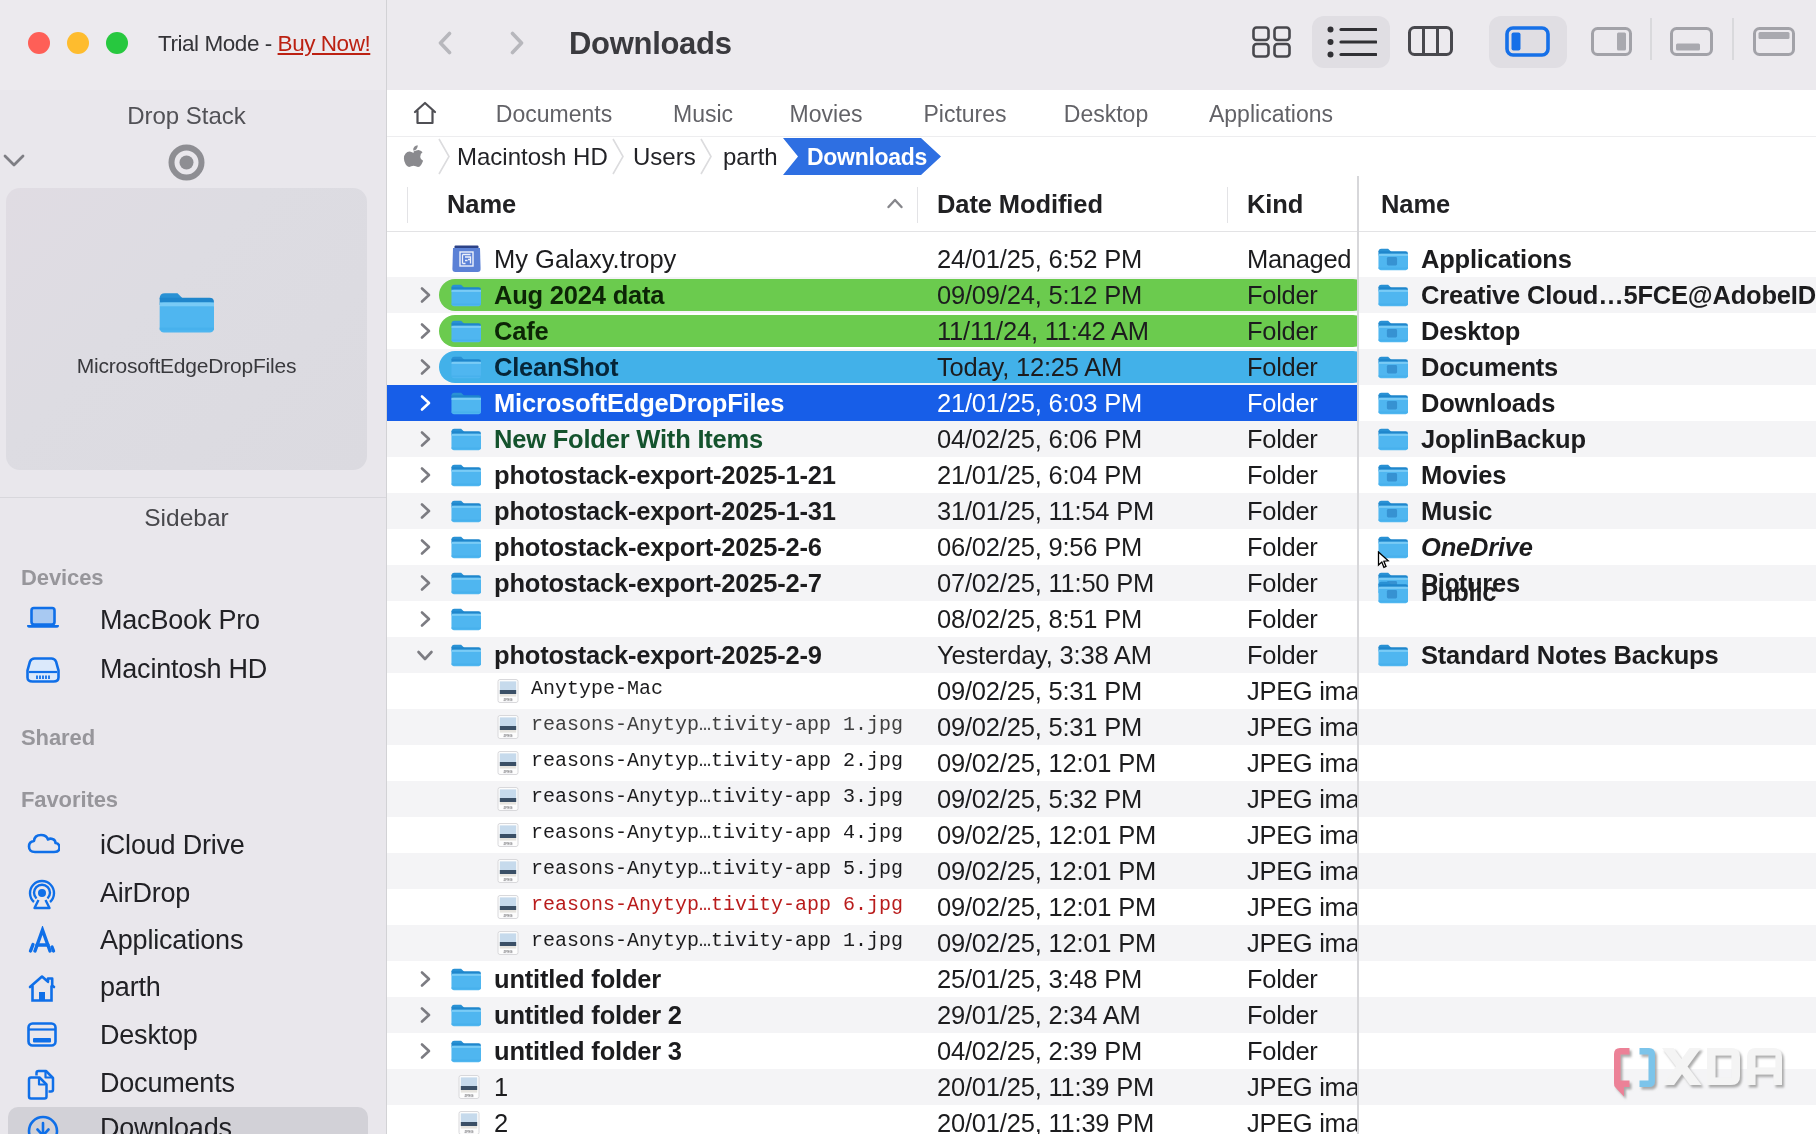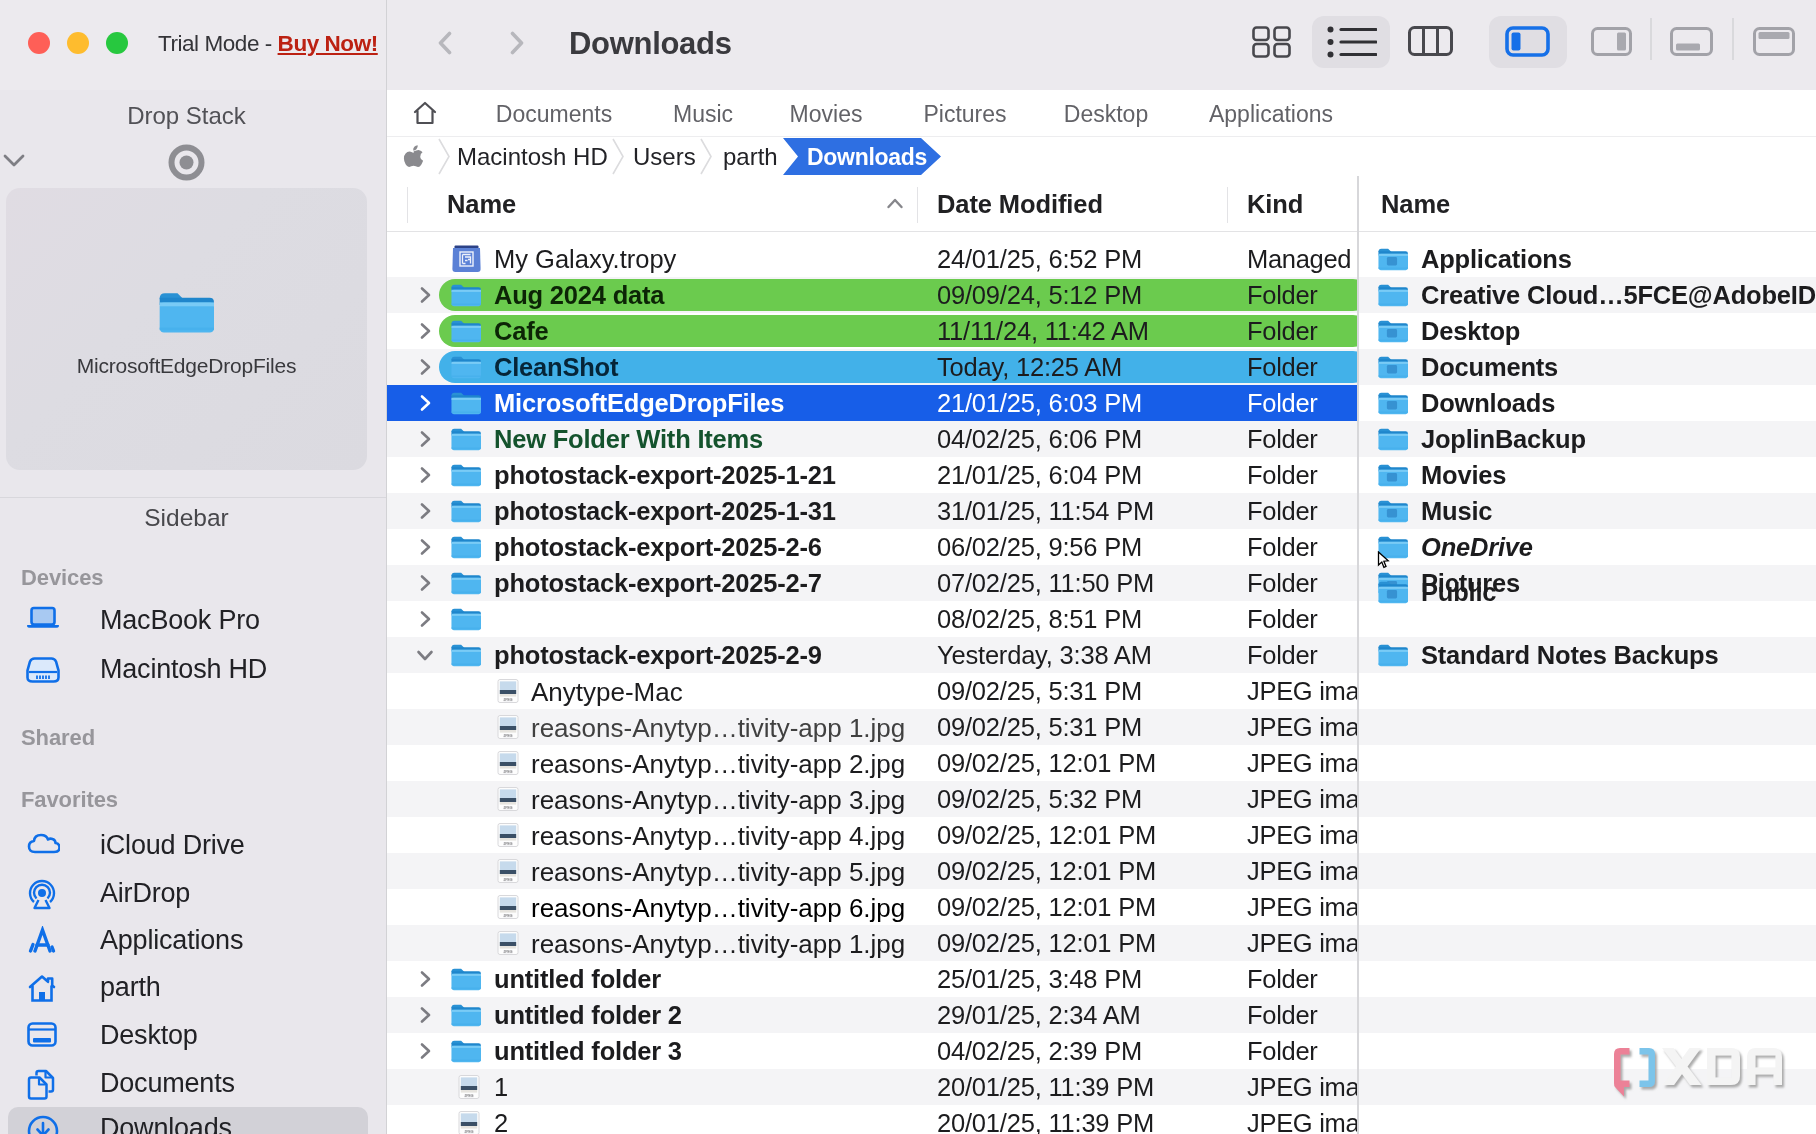--- a/index.html
+++ b/index.html
@@ -4,21 +4,21 @@
 html,body{margin:0;padding:0;}
 body{width:1816px;height:1134px;overflow:hidden;position:relative;
  font-family:"Liberation Sans",sans-serif;background:#fff;
  -webkit-font-smoothing:antialiased;}
 .abs{position:absolute;}
 .titlebar{left:0;top:0;width:1816px;height:90px;background:#eceaee;}
 .sidebar{left:0;top:90px;width:386px;height:1044px;background:#e9e7ec;}
 .sideborder{left:386px;top:0px;width:1px;height:1134px;background:#d2d2d5;}
 .tl{border-radius:50%;width:22px;height:22px;top:32px;}
 .trial{top:31px;left:158px;font-size:22.5px;letter-spacing:-0.45px;color:#343438;}
-.trial b{color:#bc2112;text-decoration:underline;font-weight:700;}
+.trial b{color:#bc2112;text-decoration:underline;font-weight:400;}
 .wintitle{top:26px;left:569px;font-size:31px;font-weight:700;color:#3a3a3e;letter-spacing:-0.3px;}
 .tbtnbg{top:16px;height:52px;border-radius:12px;background:#e0dee3;}
 .shortbar{left:387px;top:90px;width:1429px;height:46px;background:#fff;border-bottom:1px solid #ededef;}
 .shortitem{top:101px;font-size:23px;color:#626267;}
 .crumbbar{left:387px;top:137px;width:1429px;height:39px;background:#fff;border-bottom:1px solid #e8e8ea;}
 .crumb{top:143px;font-size:24px;color:#232327;}
 .crumbsep{top:138px;width:12px;height:37px;}
 .listhead{left:387px;top:176px;width:1429px;height:55px;background:#fff;border-bottom:1px solid #e3e3e5;}
 .hname{font-size:25.5px;font-weight:700;color:#212123;top:190px;letter-spacing:-0.1px;}
 .htick{top:187px;width:1px;height:36px;background:#e3e3e6;}
@@ -28,21 +28,21 @@
 .stripe{background:#f4f4f6;}
 .cap{position:absolute;left:52px;top:2px;width:930px;height:32px;border-radius:16px;}
 .cap.green{background:#6bcb4e;}
 .cap.cyan{background:#42b1e9;}
 .selrow{background:#175ee8;}
 .rowchev{position:absolute;left:32px;top:9px;}
 .rowicon{position:absolute;left:63px;top:5px;}
 .childicon{position:absolute;left:110px;top:6px;}
 .fileicon{position:absolute;left:70px;top:6px;}
 .rowname{position:absolute;left:107px;top:4px;font-size:25.5px;color:#1c1c1e;white-space:nowrap;}
-.childname{position:absolute;left:144px;top:4px;font-size:26px;color:#1c1c1e;white-space:nowrap;}
+.childname{position:absolute;left:144px;top:4px;font-size:20px;color:#1c1c1e;white-space:nowrap;font-family:Liberation Mono, monospace;}
 .bold{font-weight:700;letter-spacing:-0.2px;}
 .rowdate{position:absolute;left:550px;top:4px;letter-spacing:-0.2px;font-size:25.5px;color:#1c1c1e;white-space:nowrap;}
 .rowkind{position:absolute;left:860px;top:4px;letter-spacing:-0.3px;font-size:25.5px;color:#1c1c1e;white-space:nowrap;}
 .rname{position:absolute;left:62px;top:4px;font-size:25.5px;font-weight:700;color:#1c1c1e;white-space:nowrap;letter-spacing:-0.2px;}
 .ricon{position:absolute;left:18px;top:5px;}
 .sechead{left:21px;font-size:22px;font-weight:700;color:#97969b;letter-spacing:-0.1px;}
 .sideitem{left:68px;font-size:27px;color:#212125;white-space:nowrap;letter-spacing:-0.2px;margin-left:32px;}
 .sideicon{left:26px;width:27px;height:27px;}
 svg{display:block;}
 </style></head><body>
@@ -597,21 +597,21 @@
 <div class="childicon">
       <svg width="22" height="24" viewBox="0 0 22 24" style="display:block">
         <rect x="1" y="0.5" width="20" height="23" rx="2" fill="#fdfdfd" stroke="#d8d8db" stroke-width="1"></rect>
         <rect x="2.8" y="2.4" width="16.4" height="8.6" fill="#c6daec"></rect>
         <rect x="2.8" y="11" width="16.4" height="4" fill="#3a4f66"></rect>
         <rect x="2.8" y="15" width="16.4" height="2.6" fill="#e6e4df"></rect>
         <rect x="6" y="19" width="10" height="3.4" rx="0.8" fill="#ececef"></rect>
         <text x="11" y="21.8" font-family="Liberation Sans" font-size="3.4" fill="#666" text-anchor="middle">JPEG</text>
       </svg>
     </div>
-<div class="childname" style="color:#000000">reasons-Anytyp…tivity-app 6.jpg</div>
+<div class="childname" style="color:#b91c1c">reasons-Anytyp…tivity-app 6.jpg</div>
 <div class="rowdate" style="color:#1c1c1e">09/02/25, 12:01 PM</div>
 <div class="rowkind" style="color:#1c1c1e">JPEG image</div>
 </div>
 <div class="abs row stripe" style="top:925px">
 <div class="childicon">
       <svg width="22" height="24" viewBox="0 0 22 24" style="display:block">
         <rect x="1" y="0.5" width="20" height="23" rx="2" fill="#fdfdfd" stroke="#d8d8db" stroke-width="1"></rect>
         <rect x="2.8" y="2.4" width="16.4" height="8.6" fill="#c6daec"></rect>
         <rect x="2.8" y="11" width="16.4" height="4" fill="#3a4f66"></rect>
         <rect x="2.8" y="15" width="16.4" height="2.6" fill="#e6e4df"></rect>

